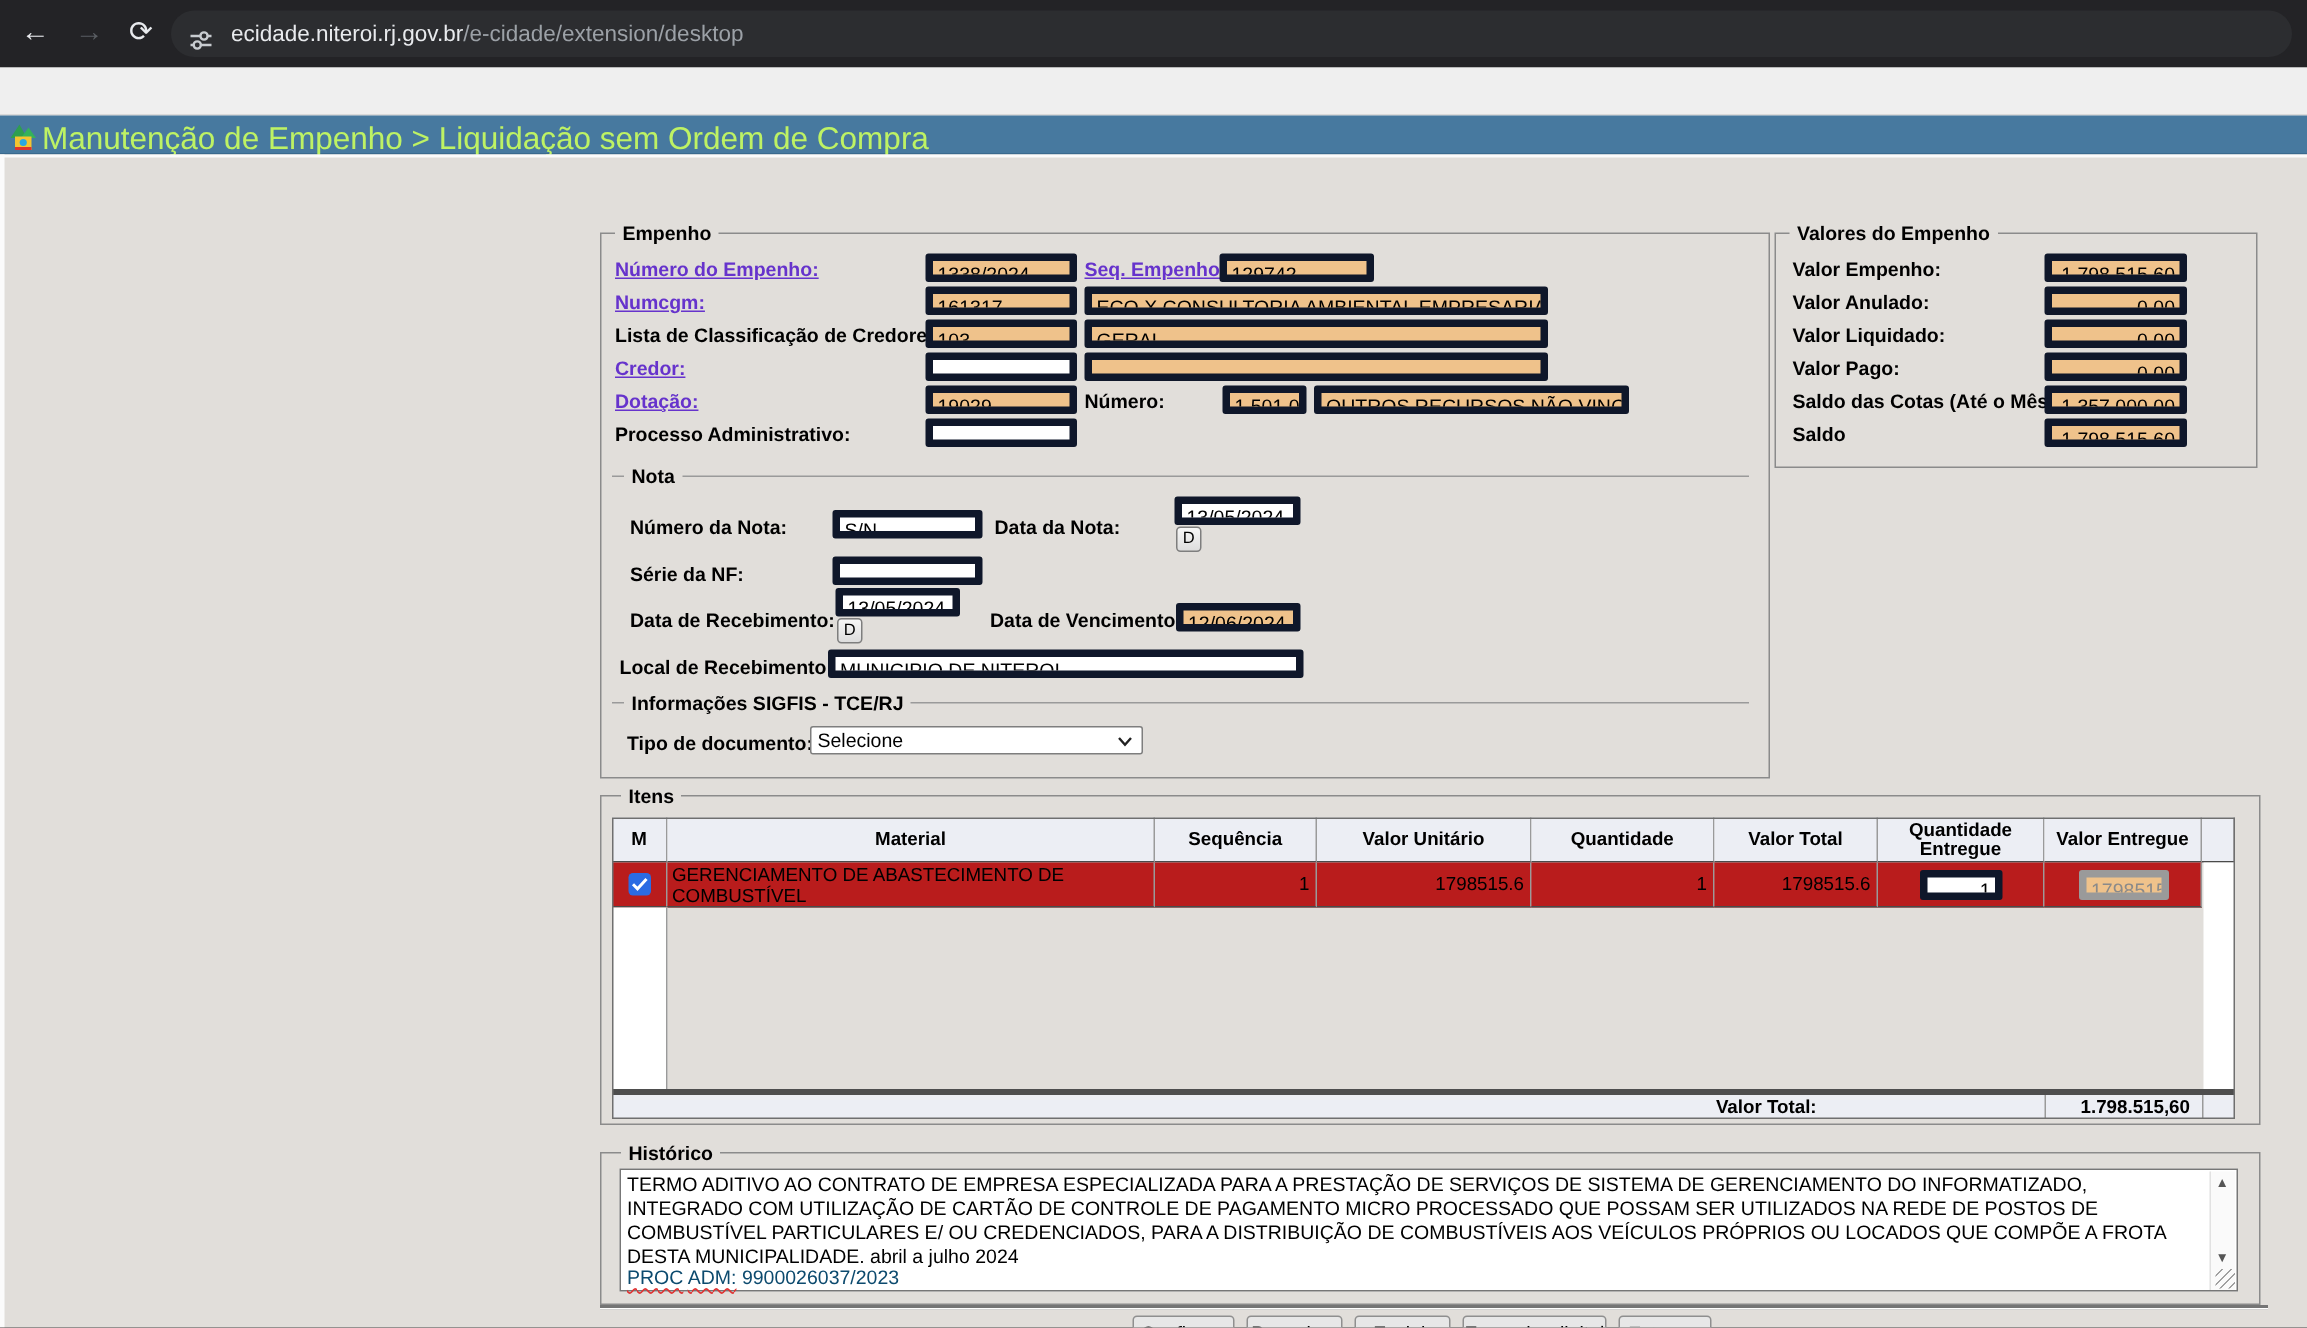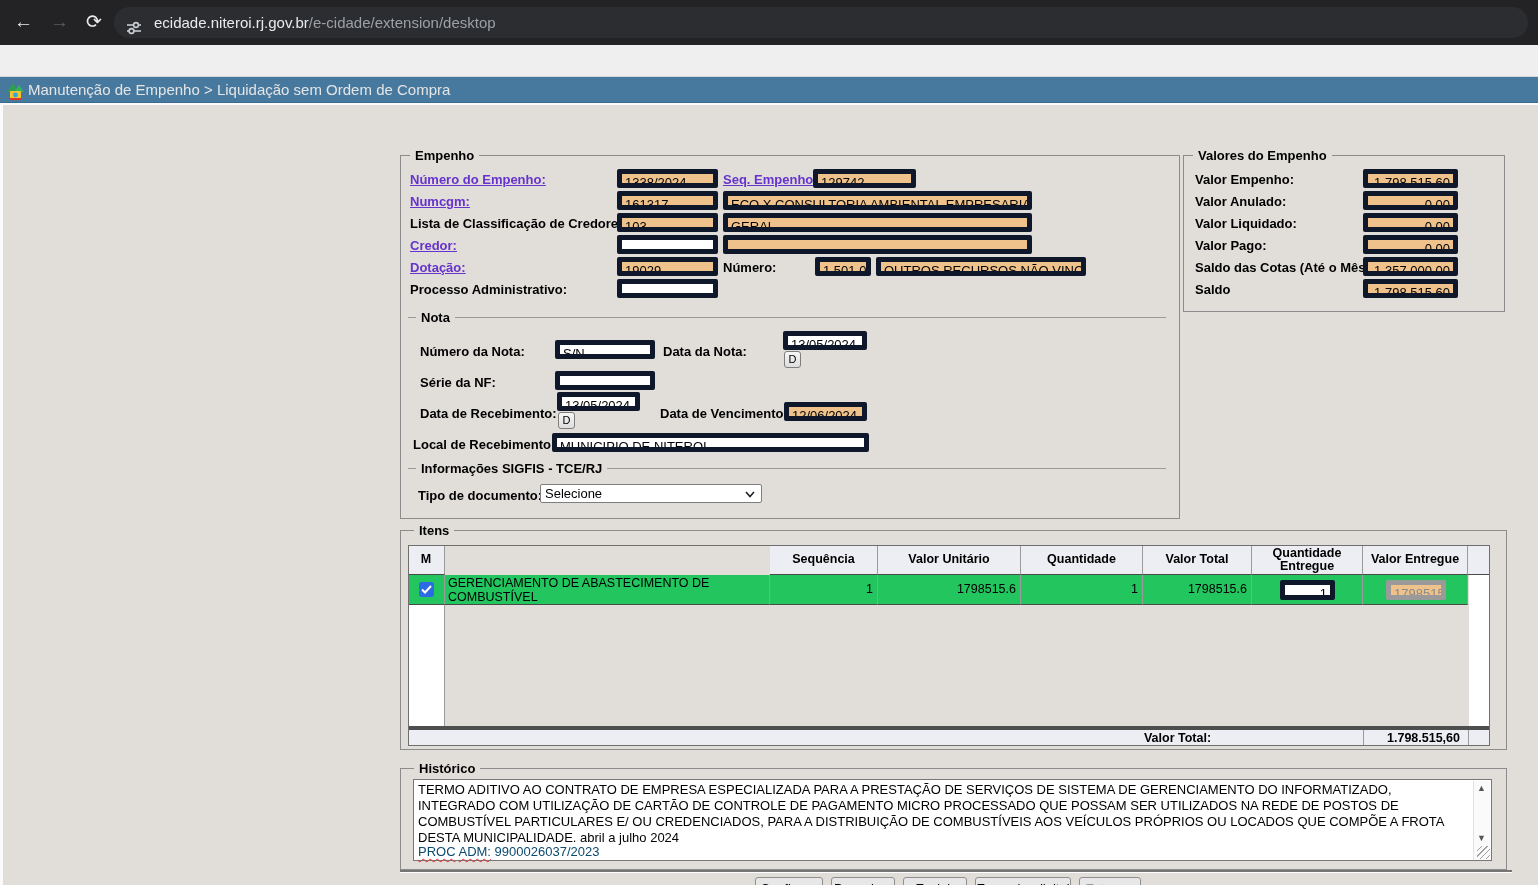--- a/index.html
+++ b/index.html
@@ -10,21 +10,21 @@
   .chrome{position:absolute;left:0;top:0;width:1538px;height:45px;background:#232326;}
   .navic{position:absolute;top:9px;font-size:19px;color:#E8EAED;line-height:26px;cursor:pointer;}
   .navic.dis{color:#5A5E63;}
   .omnibox{position:absolute;left:114px;top:7px;width:1414px;height:31px;border-radius:16px;
            background:#2C2D30;color:#E8EAED;font-size:15px;line-height:31px;box-sizing:border-box;}
   .omnibox .domain{color:#E8EAED;}
   .omnibox .path{color:#9CA1A7;}
   
   .strip{position:absolute;left:0;top:45px;width:1538px;height:32px;background:#EFEFEF;border-bottom:1px solid #D9D9D9;box-sizing:border-box;}
   .titlebar{position:absolute;left:0;top:77px;width:1538px;height:26px;background:#47799F;border-bottom:1px solid #3A6A8E;box-sizing:border-box;}
-  .titlebar .txt{position:absolute;left:28px;top:4px;color:#e5e5e5;font-size:15px;white-space:nowrap;}
+  .titlebar .txt{position:absolute;left:28px;top:4px;color:#bef264;font-size:21px;white-space:nowrap;}
   .contentbg{position:absolute;left:0;top:103px;width:1538px;height:782px;background:#E1DEDA;
              border-left:3px solid #FBFBFB;border-top:2px solid #FBFBFB;box-sizing:border-box;}
   
   .fs{position:absolute;border:1px solid #8B8B8B;}
   .leg{position:absolute;font-weight:bold;font-size:13px;color:#000;background:#E1DEDA;padding:0 5px;white-space:nowrap;}
   .hline{position:absolute;border-top:1px solid #9A9A9A;height:0;}
   
   .lbl{position:absolute;font-weight:bold;font-size:13px;color:#000;white-space:nowrap;}
   .lnk{color:#6633CC;text-decoration:underline;cursor:pointer;}
   .inp{position:absolute;height:19px;box-sizing:border-box;border:5px solid #0f172a;border-radius:2px;
@@ -34,21 +34,21 @@
   .dis2{color:#8A8A8A;}
   .dbtn{position:absolute;width:17px;height:17px;box-sizing:border-box;border:1px solid #7E7E7E;border-radius:3px;
         background:linear-gradient(#F7F7F7,#DDDDDD);font-size:11px;text-align:center;line-height:15px;cursor:pointer;}
   .sel{position:absolute;width:222px;height:19px;box-sizing:border-box;border:1px solid #7E7E7E;border-radius:2px;
        background:#FFF;font-size:13px;line-height:17px;padding:0 4px;cursor:pointer;}
   .sel svg{position:absolute;right:6px;top:6px;}
   
   .th{position:absolute;top:545px;height:30px;box-sizing:border-box;background:#ECEEF4;
       border-right:1px solid #9A9A9A;border-bottom:1px solid #4A4A4A;font-weight:bold;font-size:12.5px;
       display:flex;align-items:center;justify-content:center;text-align:center;line-height:13px;}
-  .td{position:absolute;top:575px;height:30px;box-sizing:border-box;background:#22c55e;
+  .td{position:absolute;top:575px;height:30px;box-sizing:border-box;background:#b91c1c;
       border-right:1px solid #9A9A9A;border-bottom:1px solid #4A4A4A;font-size:12.5px;}
   .num{text-align:right;padding:0 4px;line-height:28px;}
   .tborder{position:absolute;left:408px;top:545px;width:1082px;height:201px;border:1px solid #6F6F6F;box-sizing:border-box;pointer-events:none;}
   .cb{position:absolute;width:15px;height:15px;background:#2B6BE3;border-radius:3px;cursor:pointer;
       display:flex;align-items:center;justify-content:center;}
   
   .ta{position:absolute;left:413px;top:779px;width:1079px;height:82px;background:#FFF;border:1px solid #777;box-sizing:border-box;}
   .ta .txt{position:absolute;left:4px;top:2px;width:1045px;font-size:13px;line-height:16px;color:#000;}
   .ta .proc{position:absolute;left:4px;top:64px;font-size:13px;color:#0c4a6e;white-space:nowrap;}
   .wavy{text-decoration:underline wavy #E03030;text-decoration-thickness:1px;text-underline-offset:2px;}
@@ -174,20 +174,21 @@
   <div class="inp tan rt" style="left:1363px;top:235px;width:95px">0,00</div>
   <span class="lbl" style="left:1195px;top:260px">Saldo das Cotas (Até o Mês)</span>
   <div class="inp tan rt" style="left:1363px;top:257px;width:95px">1.357.000,00</div>
   <span class="lbl" style="left:1195px;top:282px">Saldo</span>
   <div class="inp tan rt" style="left:1363px;top:279px;width:95px">1.798.515,60</div>
 
   <div class="fs" style="left:400px;top:530px;width:1105px;height:218px"></div>
   <span class="leg" style="left:414px;top:523px">Itens</span>
 
   <div class="th" style="left:408px;width:37px">M</div>
+  <div class="th" style="left:445px;width:325px">Material</div>
   <div class="th" style="left:770px;width:108px">Sequência</div>
   <div class="th" style="left:878px;width:143px">Valor Unitário</div>
   <div class="th" style="left:1021px;width:122px">Quantidade</div>
   <div class="th" style="left:1143px;width:109px">Valor Total</div>
   <div class="th" style="left:1252px;width:111px">Quantidade Entregue</div>
   <div class="th" style="left:1363px;width:105px">Valor Entregue</div>
   <div class="th" style="left:1468px;width:22px"></div>
 
   <div class="td" style="left:408px;width:37px"></div>
   <div class="cb" style="left:419px;top:582px">

